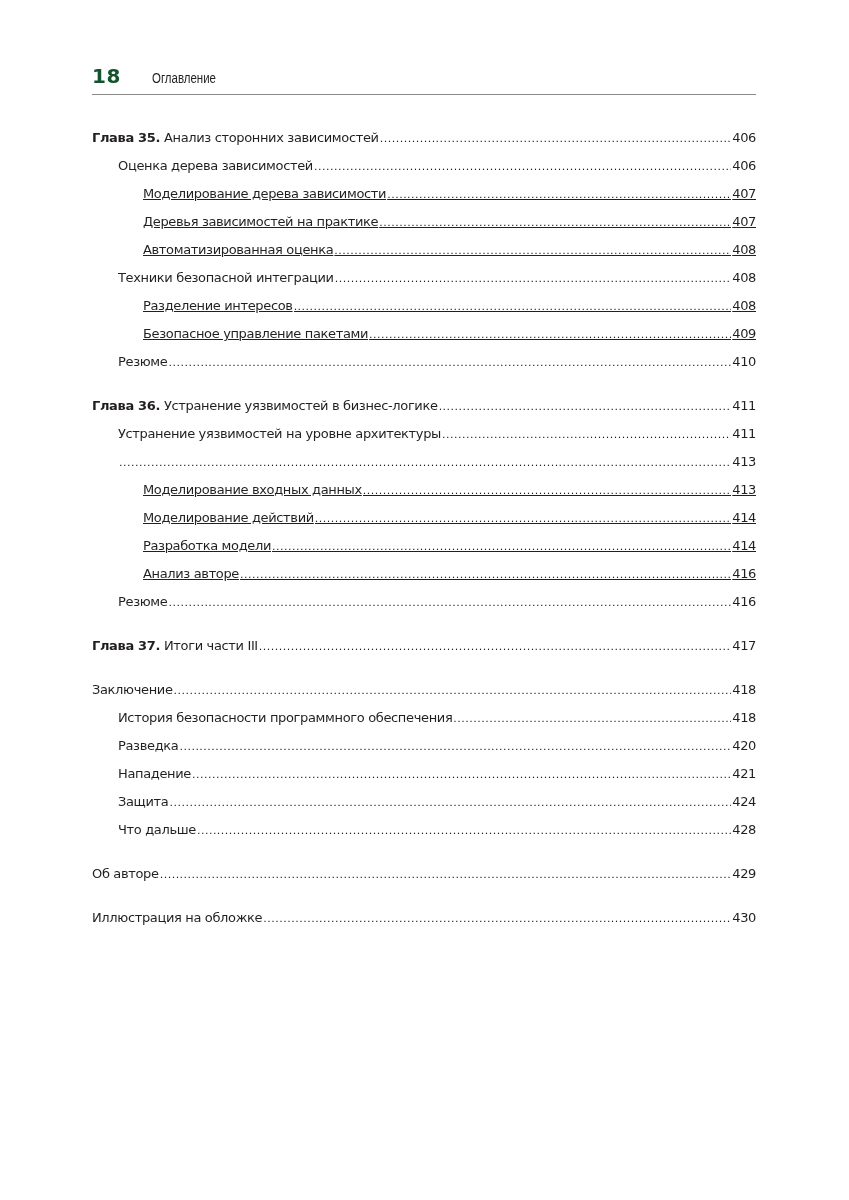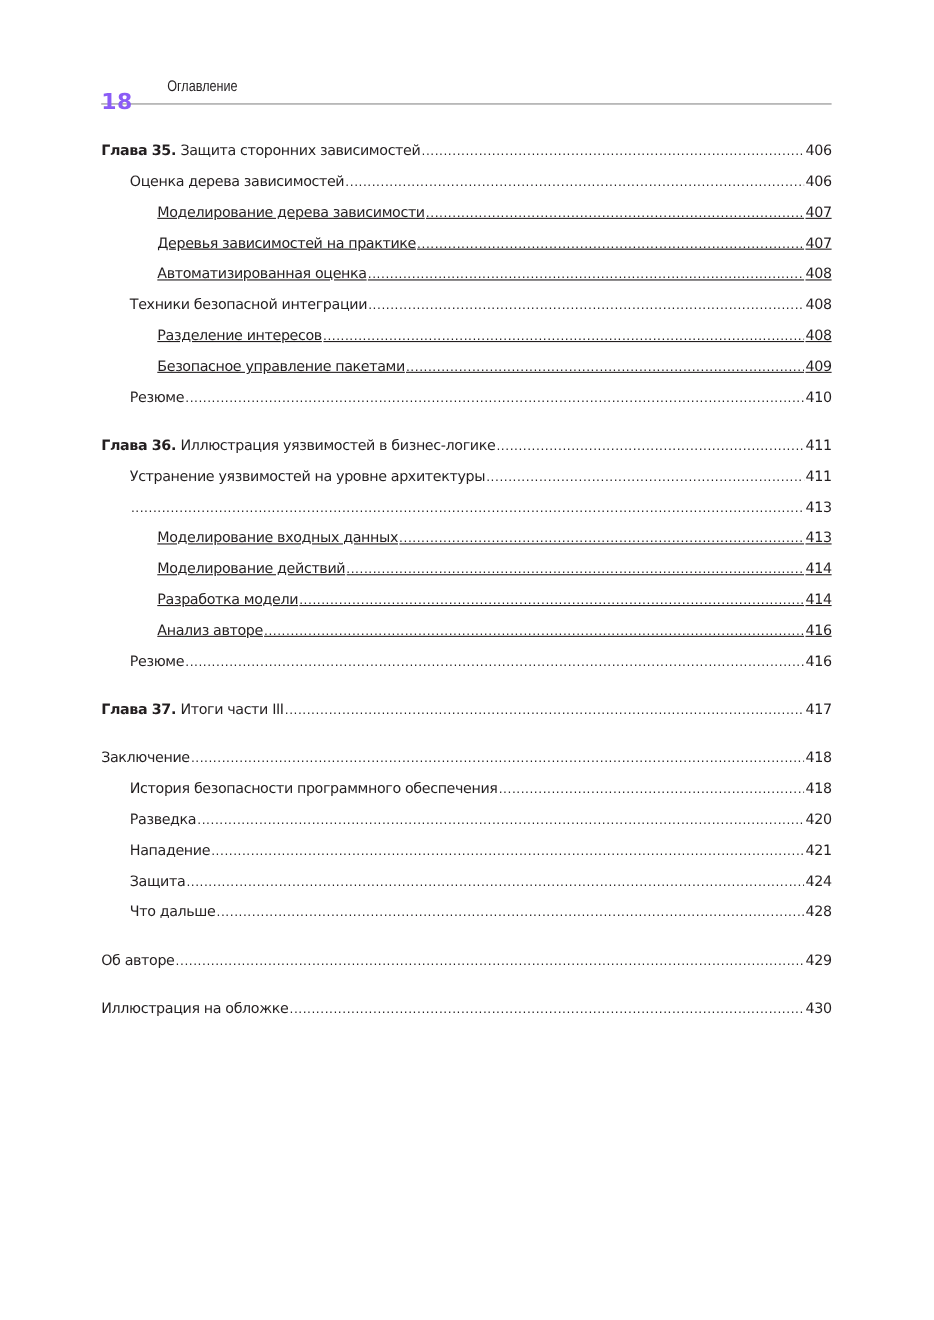--- a/index.html
+++ b/index.html
@@ -7,21 +7,21 @@
       width: 849px; height: 1200px; position: relative; overflow: hidden;
       font-family: "DejaVu Sans", sans-serif; color: #231f20;
     }
     .header {
       position: absolute; left: 92px; top: 62px; width: 664px; height: 32px;
       border-bottom: 1.5px solid #8a8a8a;
     }
     .page-num {
       position: absolute; left: 0; top: 2px;
       font-family: "DejaVu Sans", sans-serif; font-weight: bold; font-size: 20px;
-      color: #8b5cf6; letter-spacing: 0.5px; margin-top: 16px;
+      color: #14532d; letter-spacing: 0.5px;
     }
     .running-title {
       position: absolute; left: 60px; top: 8px;
       font-family: "Liberation Sans", sans-serif; font-size: 14px;
       color: #231f20; transform: scaleX(0.82); transform-origin: left center;
     }
     .toc {
       position: absolute; left: 92px; top: 130px; width: 664px;
     }
     .toc-row {
@@ -50,21 +50,21 @@
 
 <div class="header">
   <span class="page-num">18</span>
   <span class="running-title">Оглавление</span>
 </div>
 
 <div class="toc">
 
   <div class="toc-row l1" style="top:0px">
     <span class="chap-label">Глава 35.</span>
-    <span class="title">Защита сторонних зависимостей</span>
+    <span class="title">Анализ сторонних зависимостей</span>
     <span class="leader"></span>
     <span class="page">406</span>
   </div>
   <div class="toc-row l2" style="top:28px">
     <span class="title">Оценка дерева зависимостей</span>
     <span class="leader"></span>
     <span class="page">406</span>
   </div>
   <div class="toc-row l3" style="top:56px">
     <span class="title">Моделирование дерева зависимости</span>
@@ -97,21 +97,21 @@
     <span class="page">409</span>
   </div>
   <div class="toc-row l2" style="top:224px">
     <span class="title">Резюме</span>
     <span class="leader"></span>
     <span class="page">410</span>
   </div>
 
   <div class="toc-row l1" style="top:268px">
     <span class="chap-label">Глава 36.</span>
-    <span class="title">Иллюстрация уязвимостей в бизнес-логике</span>
+    <span class="title">Устранение уязвимостей в бизнес-логике</span>
     <span class="leader"></span>
     <span class="page">411</span>
   </div>
   <div class="toc-row l2" style="top:296px">
     <span class="title">Устранение уязвимостей на уровне архитектуры</span>
     <span class="leader"></span>
     <span class="page">411</span>
   </div>
   <div class="toc-row l2" style="top:324px">
     <span class="leader"></span>

